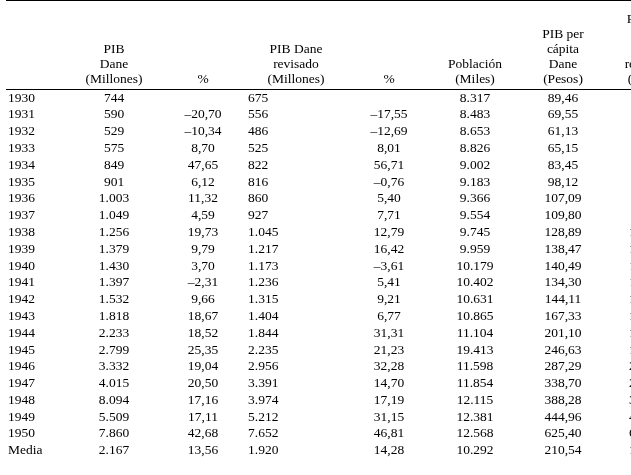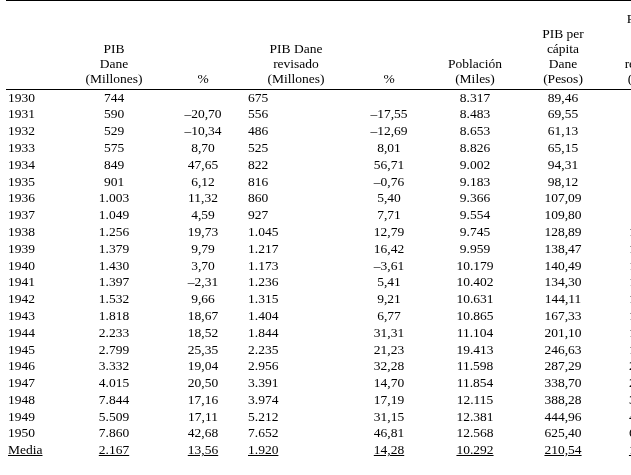--- a/index.html
+++ b/index.html
@@ -56,21 +56,20 @@
   .c-pcd    { width: 78px;  text-align: center; }
   .c-pcdr   { width: 75px;  text-align: center; }
 
   tbody td.c-year { text-align: left; }
 
   .hdr-block {
     display: block;
   }
   .last-row td {
     padding-bottom: 0;
-    text-decoration: underline;
   }
 </style>
 </head>
 <body>
 
 <div class="sheet">
   <table class="data">
     <thead>
       <tr class="head-row rule-bottom">
         <th class="c-year rule-top"></th>
@@ -150,21 +149,21 @@
           <td class="c-pcd">65,15</td>
           <td class="c-pcdr">59,46</td>
         </tr>
         <tr>
           <td class="c-year">1934</td>
           <td class="c-pib">849</td>
           <td class="c-pct1">47,65</td>
           <td class="c-pibr">822</td>
           <td class="c-pct2">56,71</td>
           <td class="c-pob">9.002</td>
-          <td class="c-pcd">94,31</td>
+          <td class="c-pcd">83,45</td>
           <td class="c-pcdr">91,35</td>
         </tr>
         <tr>
           <td class="c-year">1935</td>
           <td class="c-pib">901</td>
           <td class="c-pct1">6,12</td>
           <td class="c-pibr">816</td>
           <td class="c-pct2">–0,76</td>
           <td class="c-pob">9.183</td>
           <td class="c-pcd">98,12</td>
@@ -285,21 +284,21 @@
           <td class="c-pib">4.015</td>
           <td class="c-pct1">20,50</td>
           <td class="c-pibr">3.391</td>
           <td class="c-pct2">14,70</td>
           <td class="c-pob">11.854</td>
           <td class="c-pcd">338,70</td>
           <td class="c-pcdr">286,07</td>
         </tr>
         <tr>
           <td class="c-year">1948</td>
-          <td class="c-pib">7.844</td>
+          <td class="c-pib">8.094</td>
           <td class="c-pct1">17,16</td>
           <td class="c-pibr">3.974</td>
           <td class="c-pct2">17,19</td>
           <td class="c-pob">12.115</td>
           <td class="c-pcd">388,28</td>
           <td class="c-pcdr">328,02</td>
         </tr>
         <tr>
           <td class="c-year">1949</td>
           <td class="c-pib">5.509</td>

